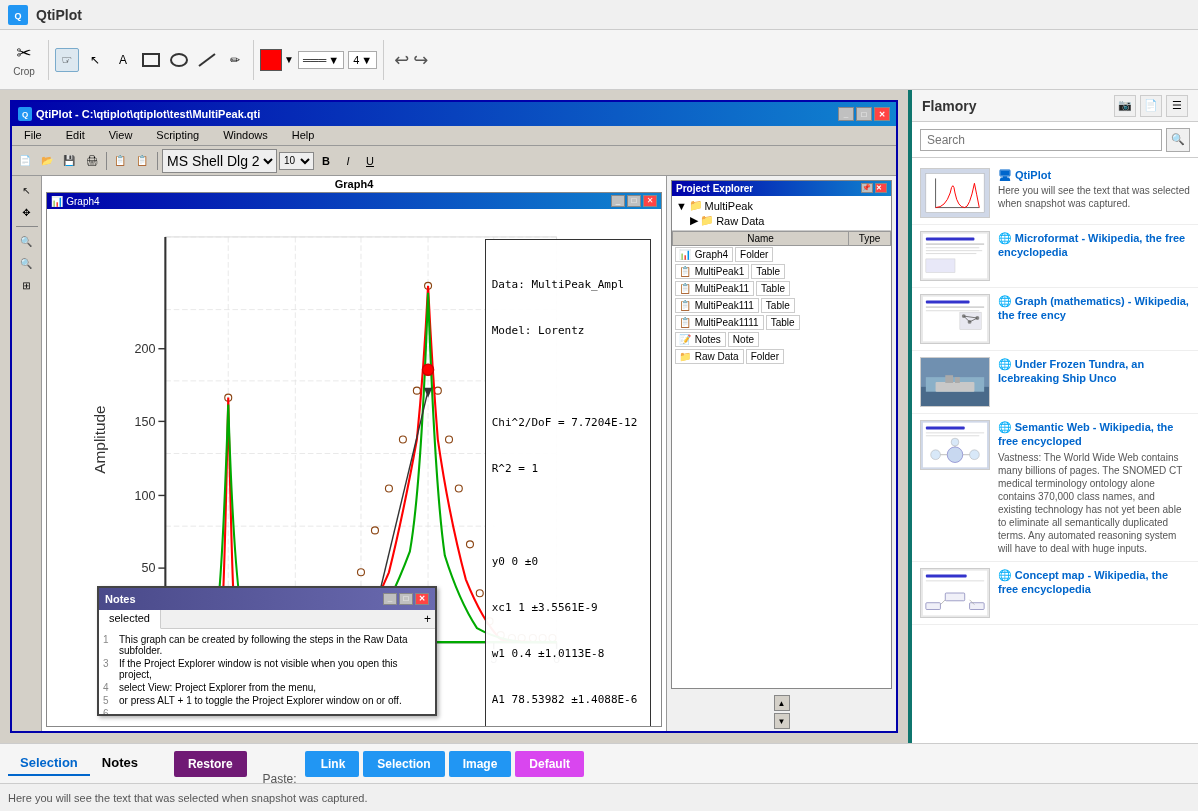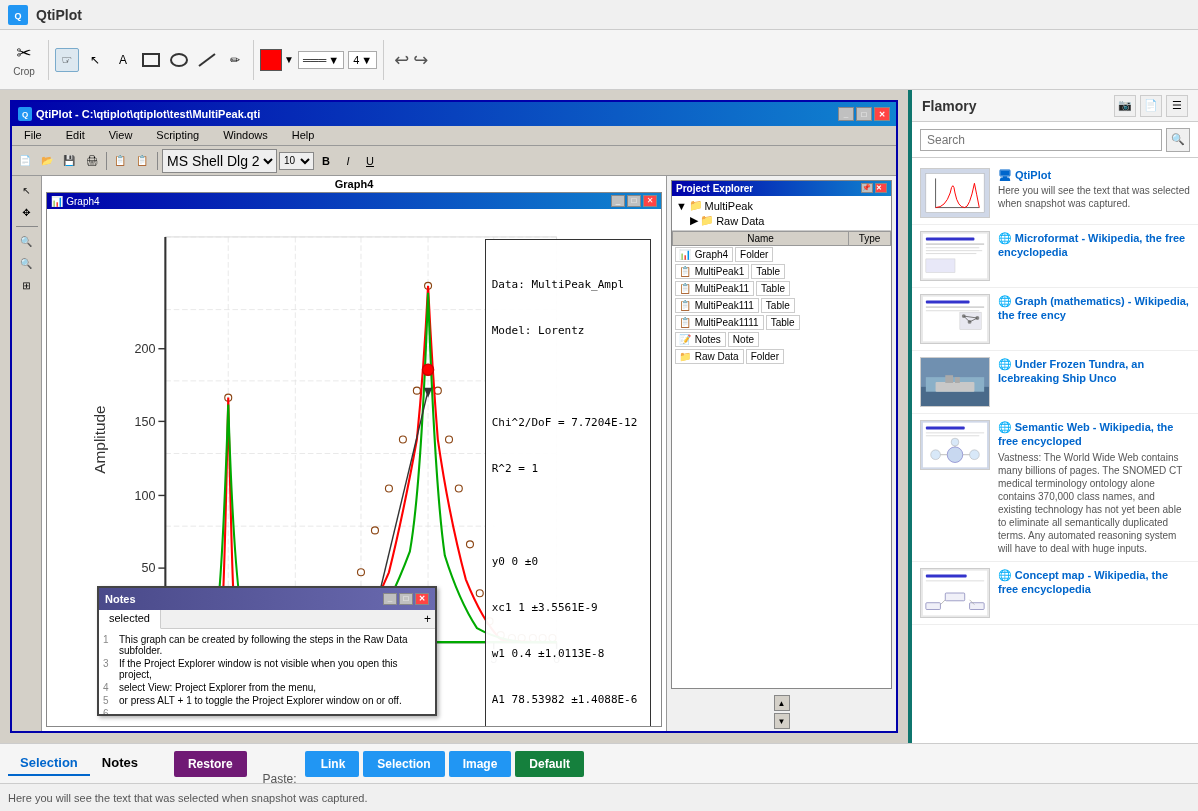--- a/index.html
+++ b/index.html
@@ -105,21 +105,21 @@
     .bottom-tabs { display: flex; gap: 0; }
     .bottom-tab { padding: 4px 12px; cursor: pointer; font-size: 13px; border-bottom: 2px solid transparent; font-weight: bold; }
     .bottom-tab.active { border-bottom: 2px solid #0066cc; color: #0066cc; }
     .paste-label { color: #555; font-size: 12px; margin-left: 8px; margin-top: 31px; }
     .paste-buttons { display: flex; gap: 4px; margin-left: auto; }
     .paste-btn { padding: 6px 14px; font-size: 12px; font-weight: bold; border: none; cursor: pointer; color: white; border-radius: 2px; }
     .btn-restore { background: #701a75; }
     .btn-link { background: #2196F3; padding-left: 16px; }
     .btn-selection { background: #2196F3; }
     .btn-image { background: #2196F3; }
-    .btn-default { background: #15803d; }
+    .btn-default { background: #d946ef; }
 
     
     .status-bar { background: #f0f0f0; border-top: 1px solid #ccc; padding: 2px 8px; font-size: 11px; color: #555; height: 28px; display: flex; align-items: center; }
 
     
     ::-webkit-scrollbar { width: 8px; height: 8px; }
     ::-webkit-scrollbar-track { background: #f0f0f0; }
     ::-webkit-scrollbar-thumb { background: #bbb; border-radius: 2px; }
   </style>
 </head>

